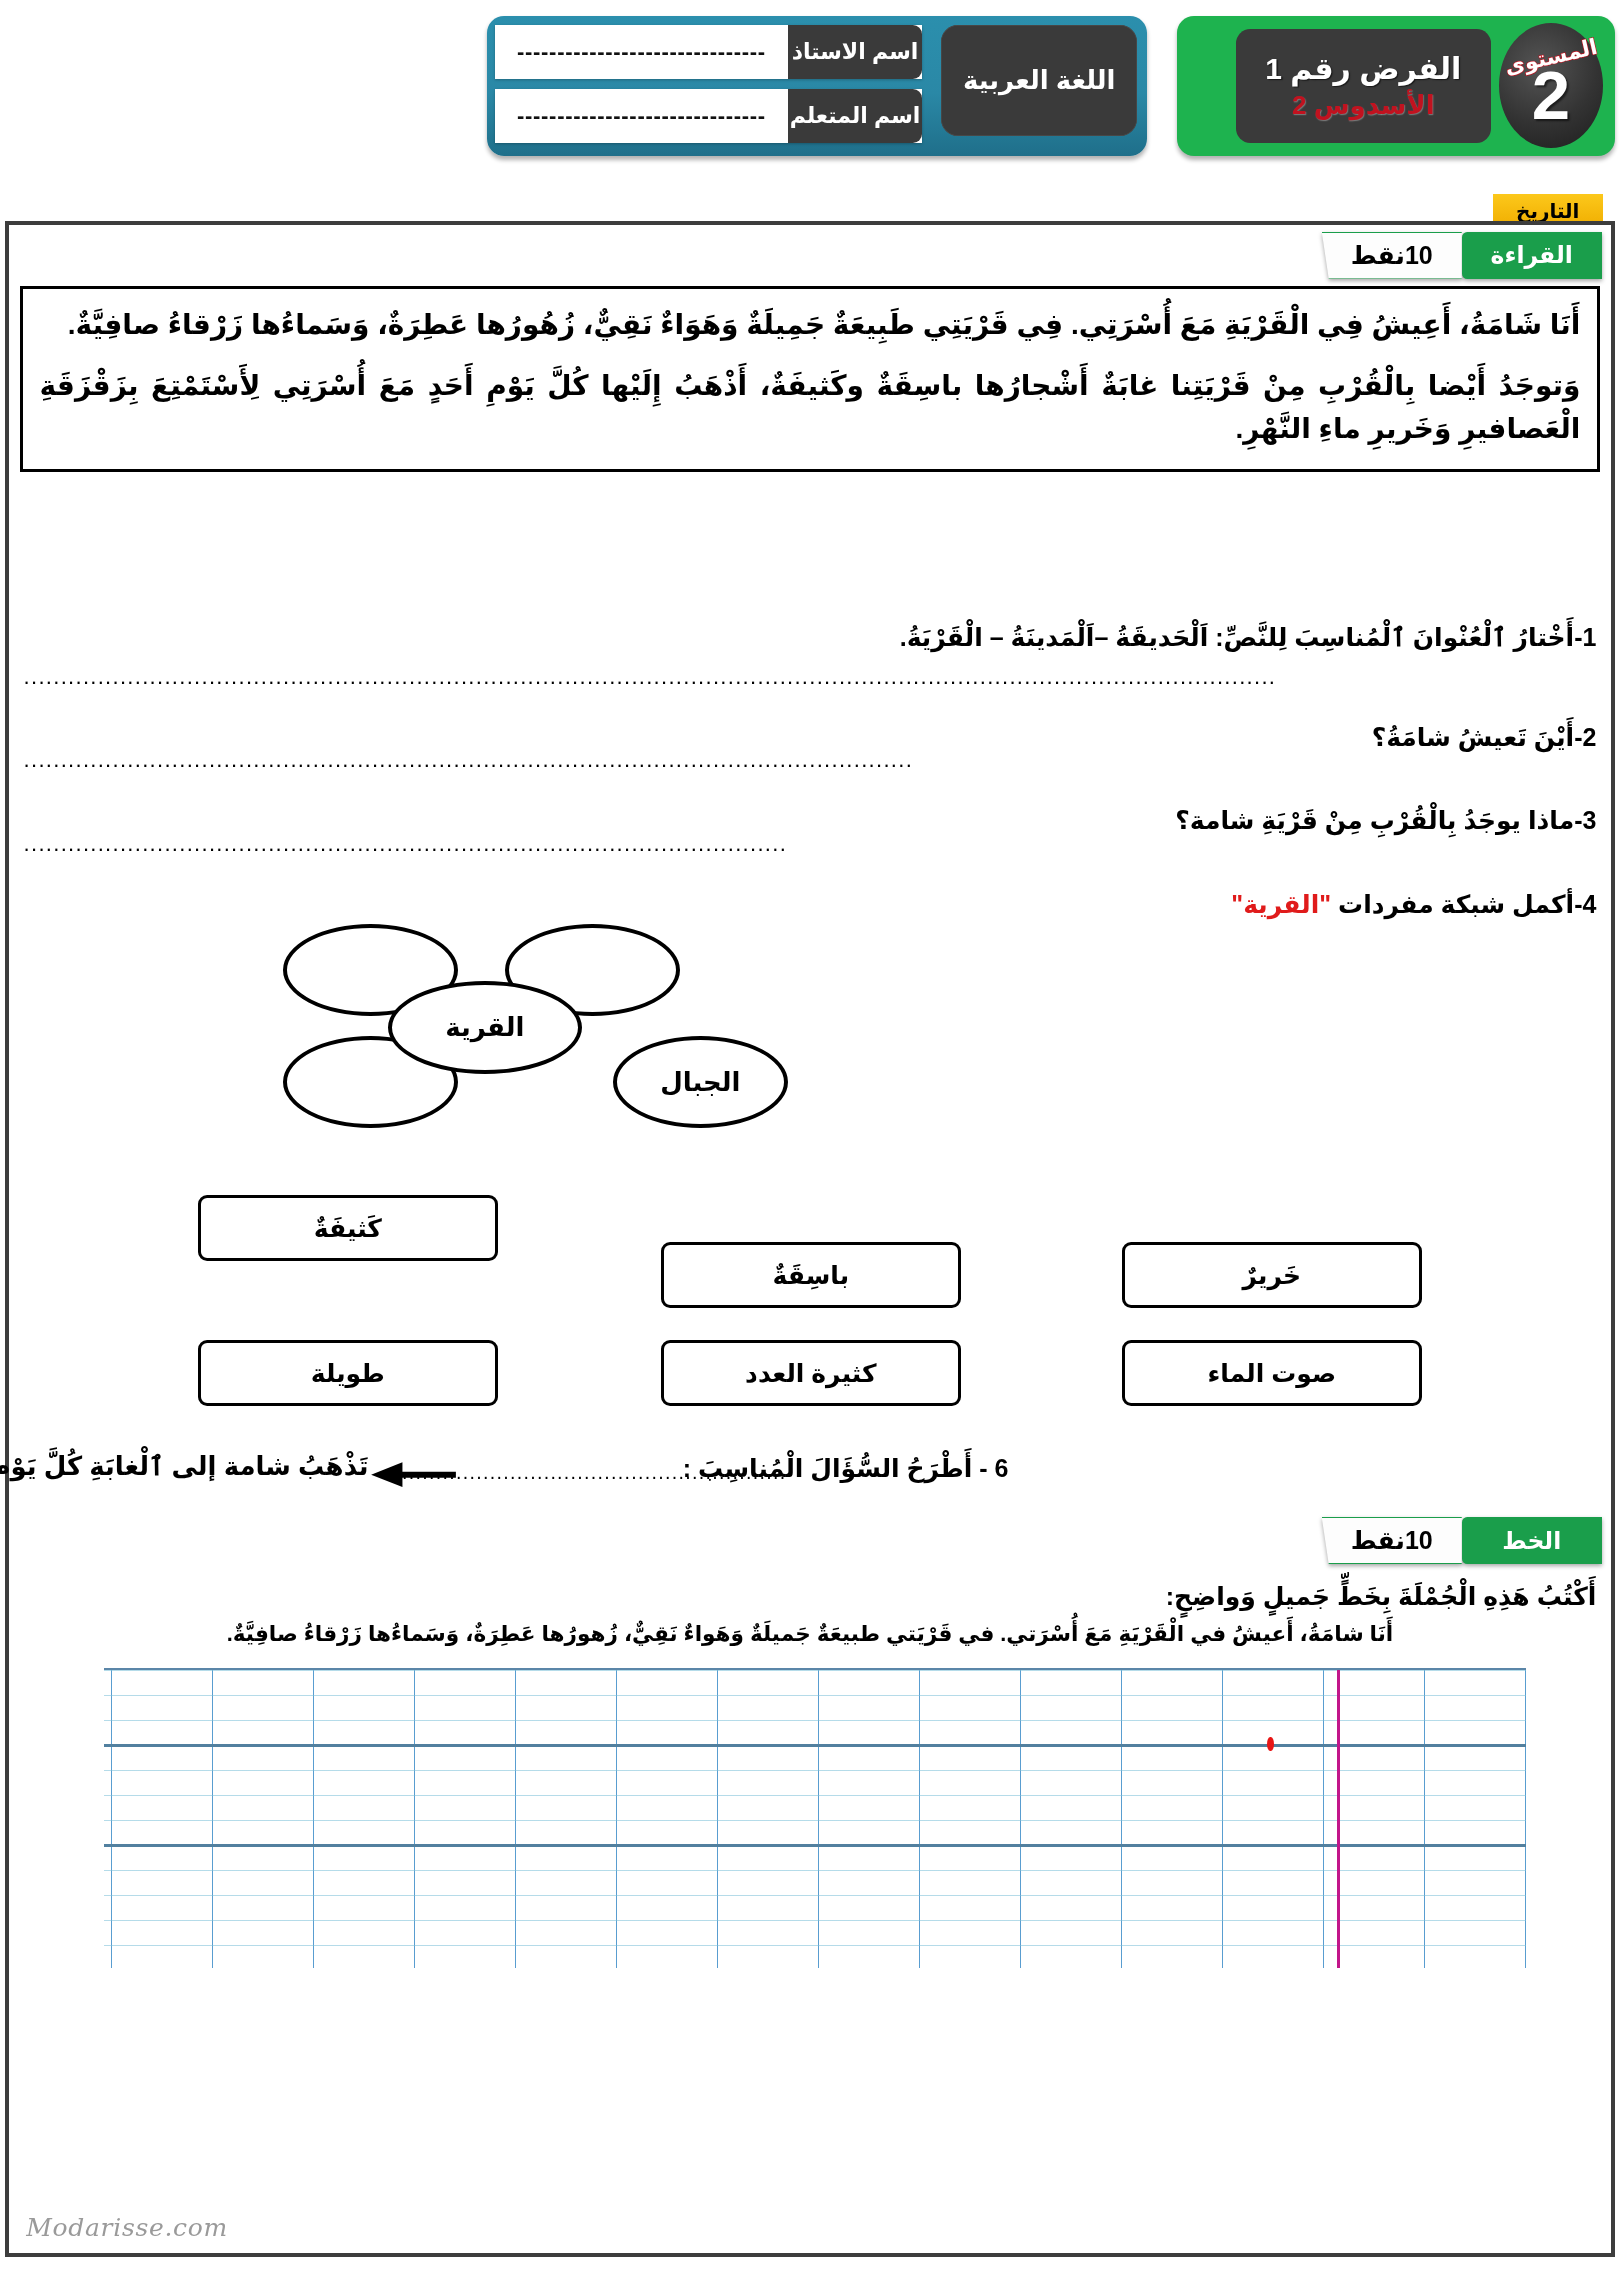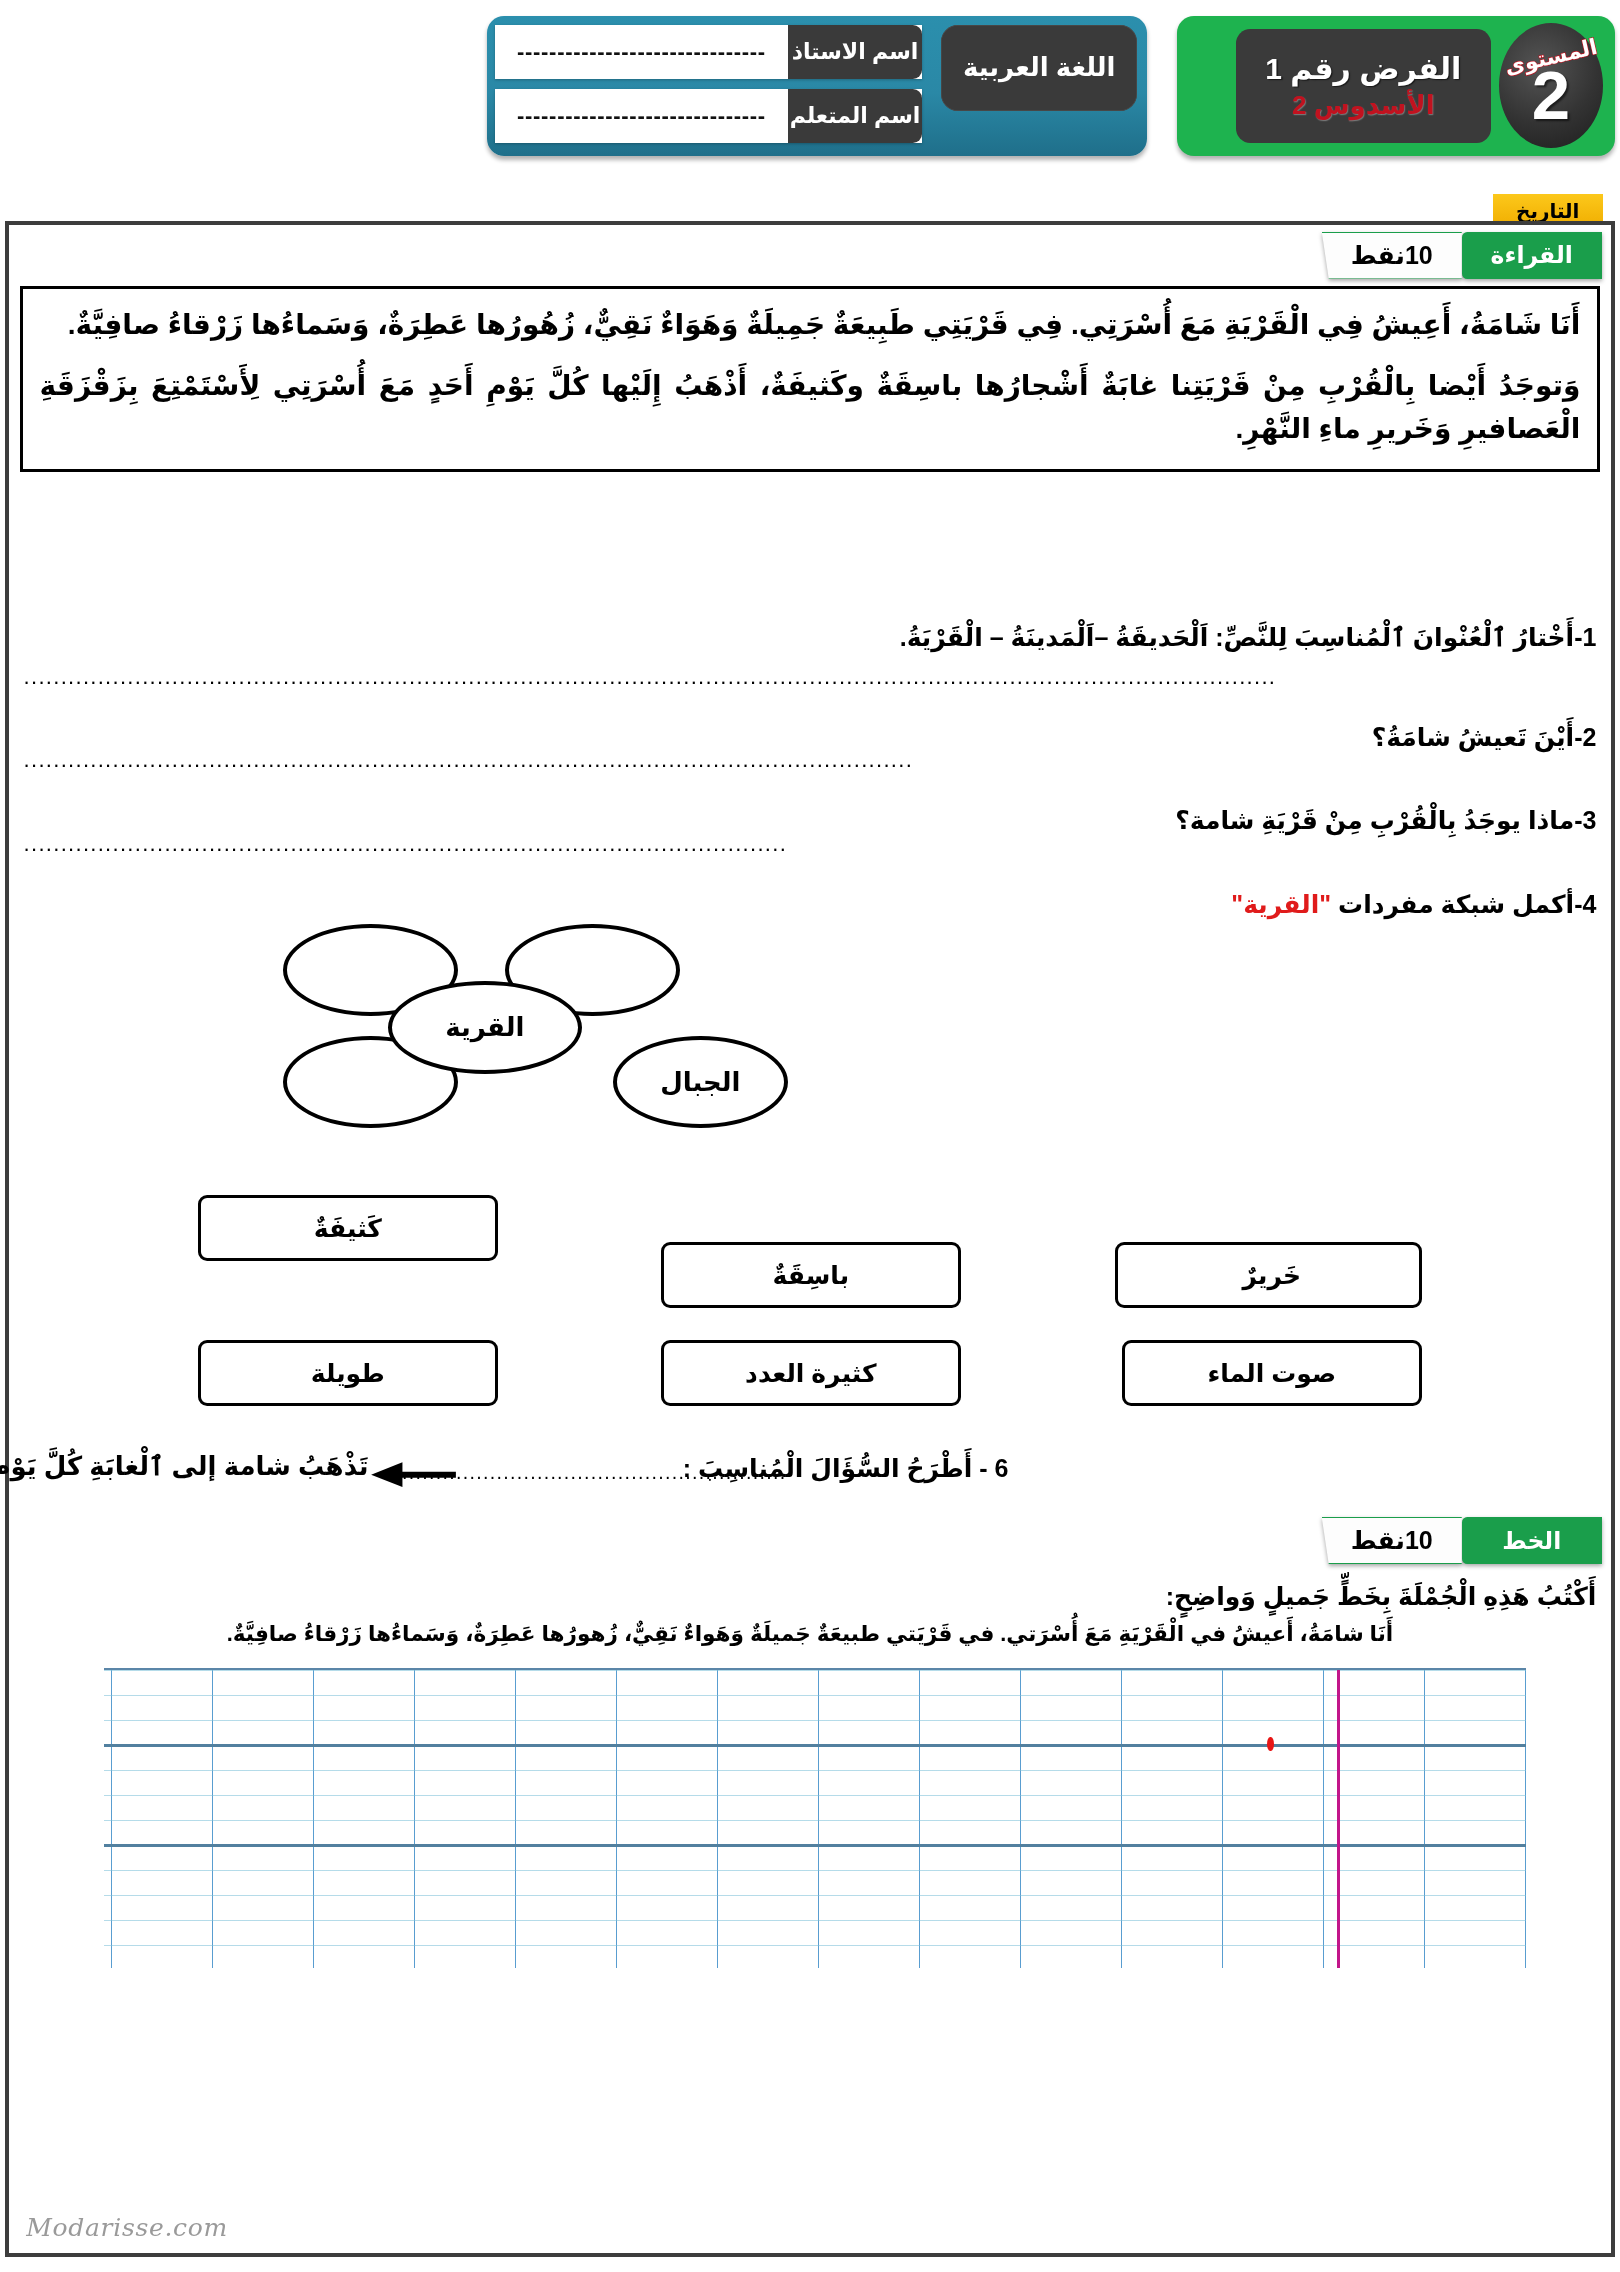--- a/index.html
+++ b/index.html
@@ -29,21 +29,21 @@
     height: 140px;
     background: linear-gradient(180deg,#2b8fad 0%, #2a88a6 55%, #1f6f8a 100%);
     border-radius: 17px;
     box-shadow: 0 3.9px 4.6px rgba(0,0,0,0.30);
   }
   .subject-pill {
     position: absolute;
     top: 9.1px;
     right: 9.8px;
     width: 196px;
-    height: 86px;
+    height: 111px;
     background: #3a3a3a;
     border-radius: 17px;
     display: flex;
     align-items: center;
     justify-content: center;
     color: #ffffff;
     font-size: 26px;
     font-weight: bold;
     box-shadow: inset 0 0 0 0.7px #4c4c4c;
   }
@@ -426,21 +426,21 @@
       <div class="oval" style="width:167px;height:84px;top:0px;right:1153px;"></div>
       <div class="oval" style="width:167px;height:84px;top:0px;right:931px;"></div>
       <div class="oval" style="width:167px;height:84px;top:112px;right:1153px;"></div>
       <div class="oval" style="width:186px;height:85px;top:57px;right:1029px;">القرية</div>
       <div class="oval" style="width:167px;height:84px;top:112px;right:823px;">الجبال</div>
     </div>
 
 
     <div class="wbox" style="top:970px; right:1113px; width:294px;">كَثيفَةٌ</div>
     <div class="wbox" style="top:1017px; right:650px; width:294px;">باسِقَةٌ</div>
-    <div class="wbox" style="top:1017px; right:189px; width:294px;padding-left:7px;">خَريرٌ</div>
+    <div class="wbox" style="top:1017px; right:189px; width:294px;">خَريرٌ</div>
 
     <div class="wbox" style="top:1115px; right:1113px; width:294px;">طويلة</div>
     <div class="wbox" style="top:1115px; right:650px; width:294px;">كثيرة العدد</div>
     <div class="wbox" style="top:1115px; right:189px; width:294px;">صوت الماء</div>
 
     <div style="position:absolute;top:1229px;right:14.4px;left:14.4px;height:46px;">
       <div style="position:absolute;right:588px;top:0;font-size:25px;font-weight:bold;white-space:nowrap;">6  - أَطْرَحُ السُّؤَالَ الْمُناسِبَ :</div>
       <div style="position:absolute;right:810px;top:6.5px;font-size:19.6px;letter-spacing:1.3px;white-space:nowrap;direction:ltr;">.........................................................</div>
       <svg class="arrow-svg" style="right:1140px;top:6.5px;" width="85" height="27.4" viewBox="0 0 130 42">
         <line x1="130" y1="21" x2="42" y2="21" stroke="#000" stroke-width="9"></line>

